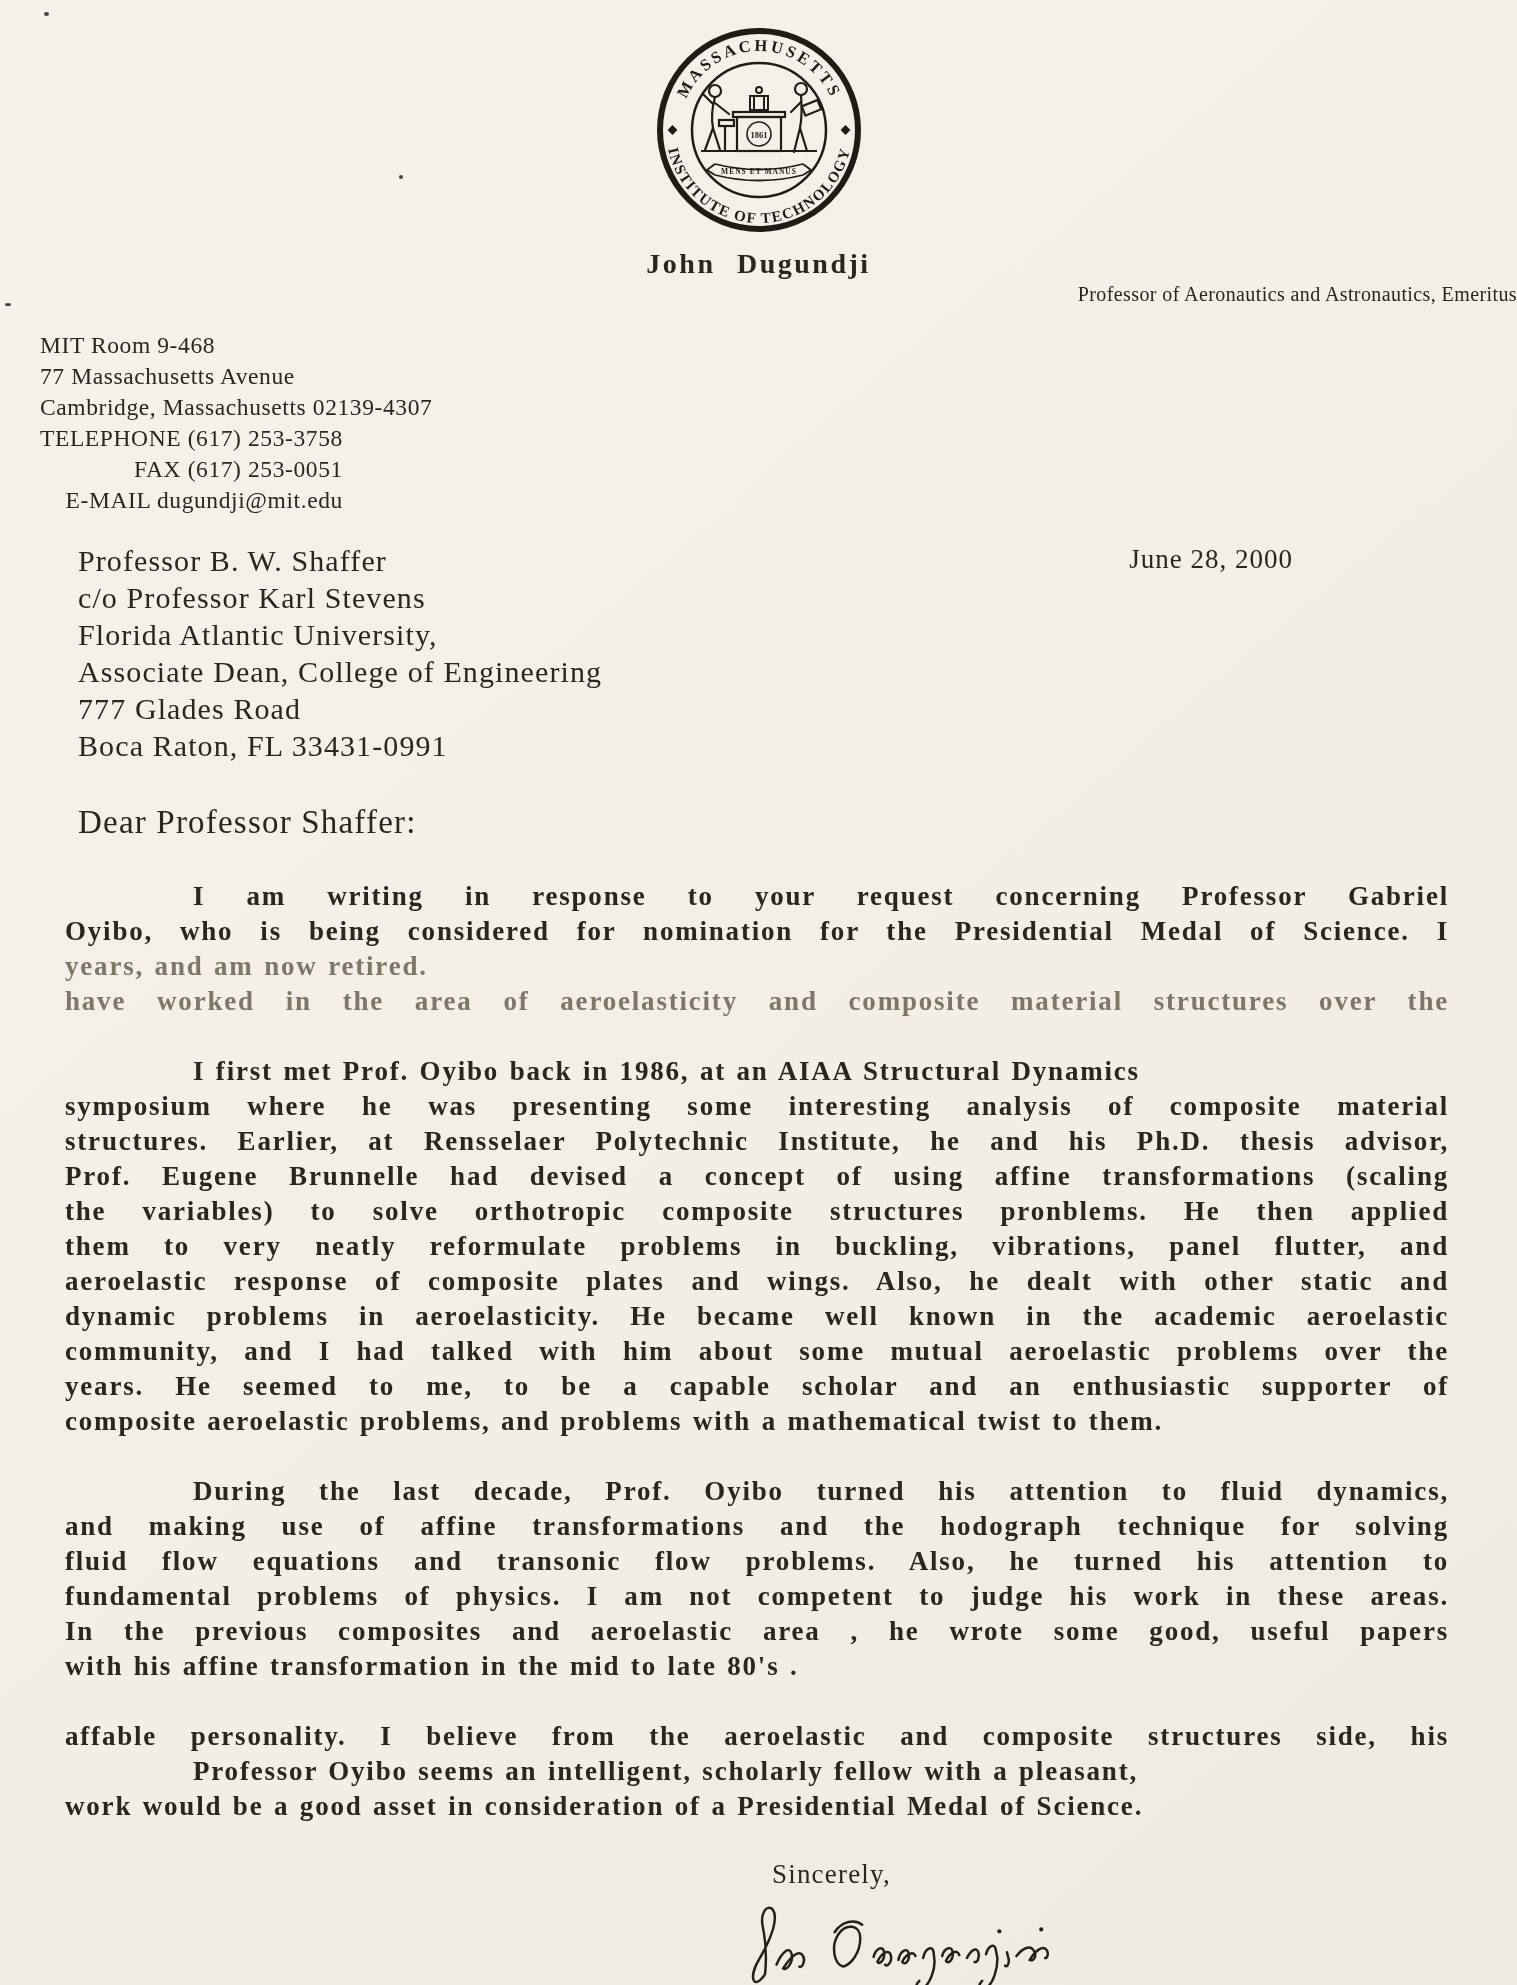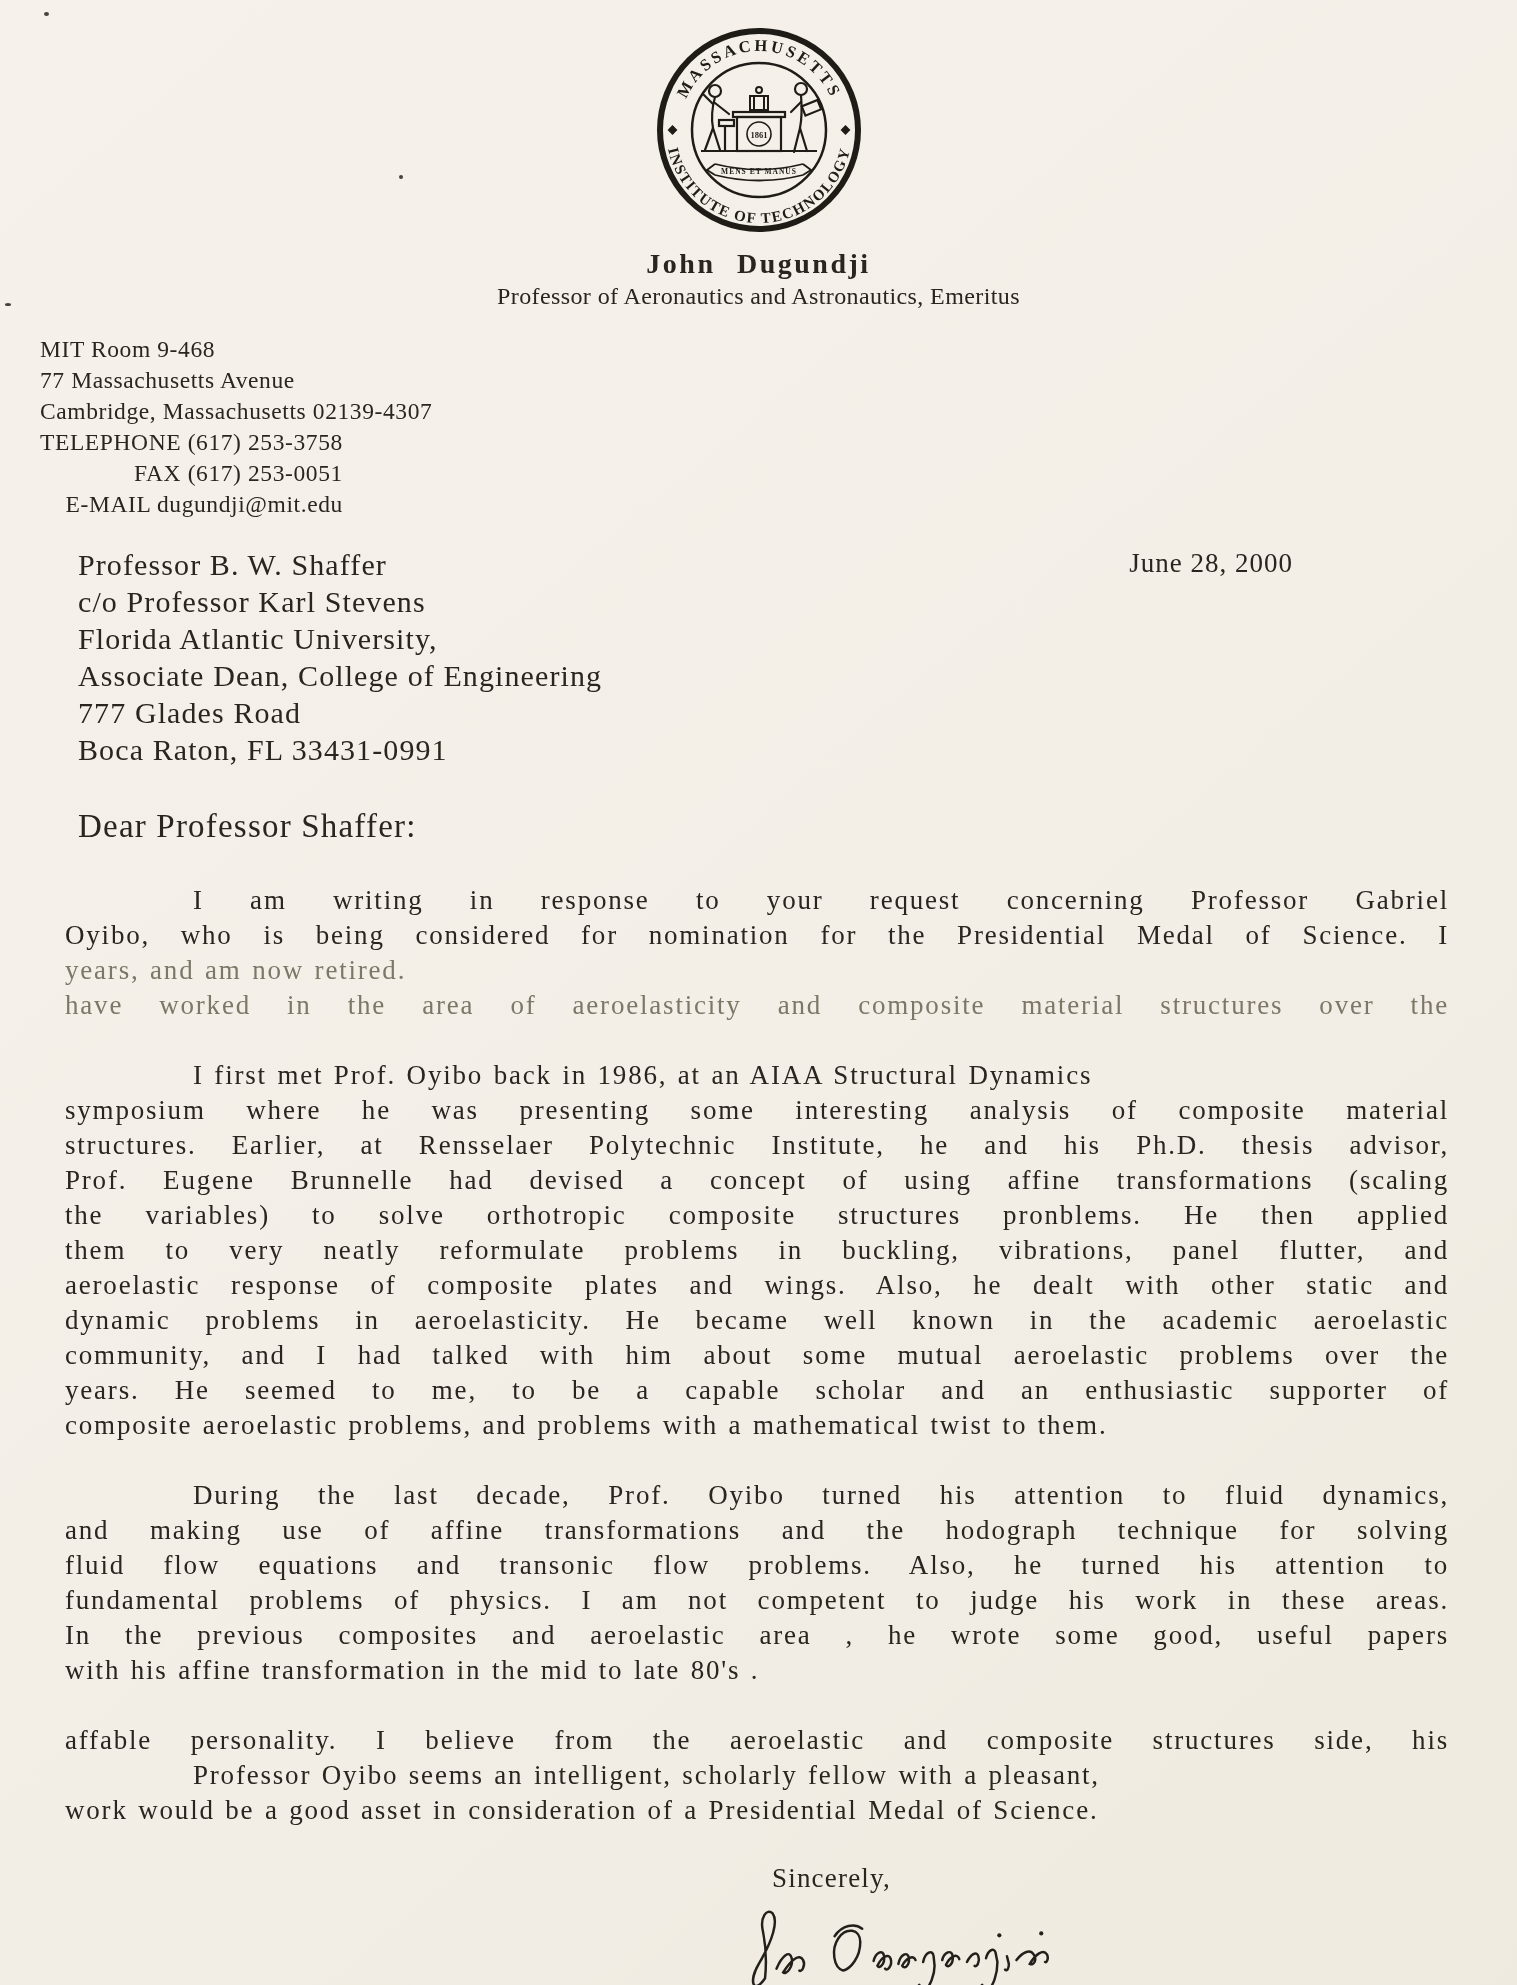--- a/index.html
+++ b/index.html
@@ -4,29 +4,29 @@
 <style>
   html,body { margin:0; padding:0; background:#cfcabf; }
   .page {
     position:relative; width:1517px; height:1985px; margin:0 auto;
     background:linear-gradient(140deg,#f6f2eb 0%,#f3efe7 50%,#efeadf 100%);
     color:#2a261f; font-family:"Liberation Serif", serif; overflow:hidden;
   }
   .seal { display:block; margin:24px auto 0; }
   .seal path, .seal circle, .seal rect, .seal line { vector-effect:none; }
   .lh-name { text-align:center; font-size:28px; font-weight:bold; letter-spacing:2.5px; word-spacing:12px; margin-top:12px; }
-  .lh-title { text-align:center; font-size:24px; letter-spacing:.4px; margin-top:3px; }
+  .lh-title { text-align:right; font-size:20px; letter-spacing:.4px; margin-top:3px; }
   .info-row { display:flex; justify-content:space-between; align-items:flex-start; padding:24px 60px 0 40px;flex-direction:column; }
   .addr div, .contact div { font-size:23.5px; line-height:31px; letter-spacing:.6px; }
   .contact { text-align:right; }
   .rcpt-row { display:flex; padding:26px 0 0 78px; }
   .recipient div { font-size:30px; line-height:37px; letter-spacing:1.1px; }
   .date { margin-left:auto; margin-right:224px; font-size:27px; letter-spacing:1px; padding-top:2px; }
   .salutation { padding-left:78px; margin-top:40px; font-size:33px; letter-spacing:1.2px; }
-  .letter-body { margin:38px 68px 0 65px; font-size:27px; }
+  .letter-body { margin:38px 68px 0 65px; font-size:27px;font-weight:bold; }
   .para { margin:0 0 35px 0; }
   .bline { line-height:35px; letter-spacing:1.8px; word-spacing:2px; text-align:justify; text-align-last:justify; }
   .bline.nojust { text-align-last:left; }
   .bline.ind { padding-left:128px; }
   .bline.faded { color:#7d7768; }
   .closing { margin:14px 0 0 758px; font-size:27px; }
   .valediction { letter-spacing:1.2px;margin-left:14px; }
   .sig-svg { display:block; margin:8px 0 0 -12px; }
   .sig-name, .sig-t1, .sig-t2 { letter-spacing:1.3px; line-height:36px; }
   .sig-name { margin-top:-2px; }

